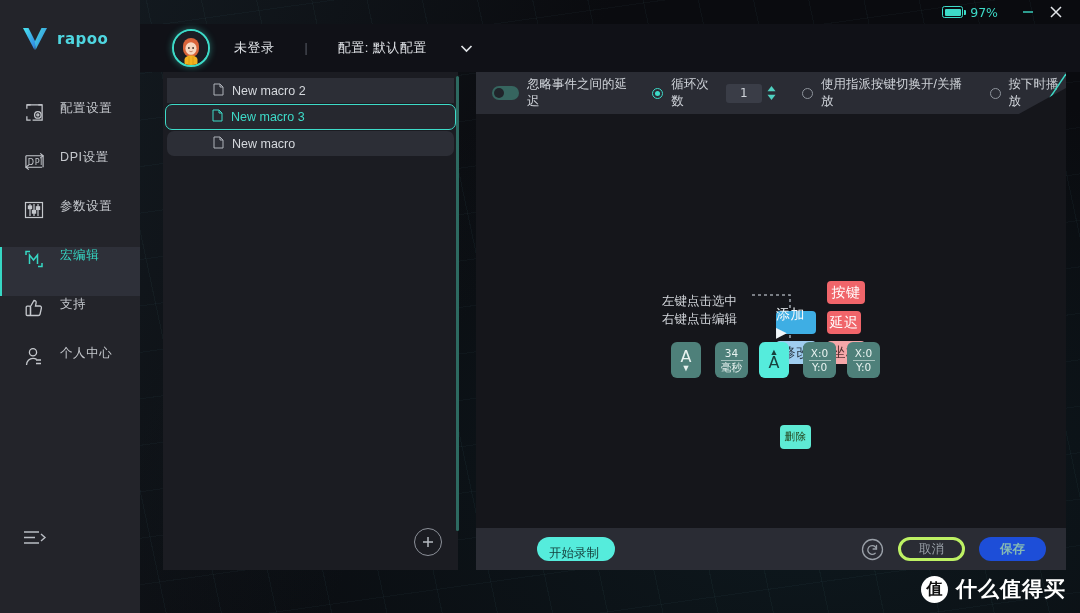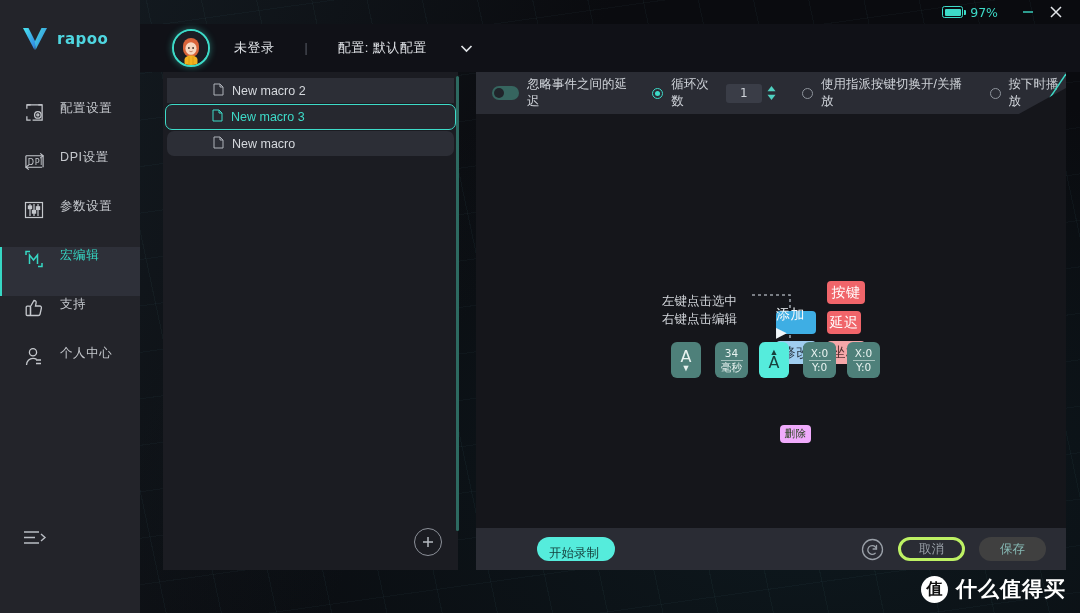--- a/index.html
+++ b/index.html
@@ -157,21 +157,21 @@
   .chip {
     position:absolute; border-radius:4px; font-size:14px;
     display:flex; align-items:center; justify-content:center; cursor:pointer;
     letter-spacing:.5px;
   }
   .chip.add   { left:300px; top:197px; width:40px; height:23px; background:#3eaee4; color:#f2f7fa; }
   .chip.mod   { left:300px; top:227px; width:40px; height:23px; background:#9fcdf0; color:#2c3a47; }
   .chip.key   { left:351px; top:167px; width:38px; height:23px; background:#f0656a; color:#fff; }
   .chip.delay { left:351px; top:197px; width:34px; height:23px; background:#f0656a; color:#fff; }
   .chip.coord { left:351px; top:227px; width:38px; height:23px; background:#f6a7a9; color:#5a3234; }
-  .chip.remove{ left:304px; top:311px; width:31px; height:18px; background:#f0abfc; color:#24421a; font-size:10.5px;text-align:center; }
+  .chip.remove{ left:304px; top:311px; width:31px; height:24px; background:#5eead4; color:#24421a; font-size:10.5px;text-align:center; }
 
   .card {
     position:absolute; width:30px; height:36px; border-radius:6px;
     background:#4e807a; display:flex; flex-direction:column;
     align-items:center; justify-content:center; cursor:pointer;
     color:#e8f2f0;
   }
   .card .big { font-size:16px; line-height:16px; font-family:"DejaVu Sans", sans-serif; }
   .card .arw { line-height:6px; font-size:9px; }
   .card.active { background:#55ecdc; color:#18423e; box-shadow:0 0 0 0 transparent; }
@@ -192,21 +192,21 @@
     display:flex; align-items:center; gap:8px; cursor:pointer;flex-direction:column;
   }
   .rec-btn .dot { width:5px; height:5px; border-radius:50%; background:#123330; }
   .ab-right { margin-left:auto; display:flex; align-items:center; gap:14px; padding-right:20px; }
   .reset-btn { width:23px; height:23px; cursor:pointer; }
   .btn {
     height:24px; width:67px; border-radius:12px; font-size:12.5px;
     display:flex; align-items:center; justify-content:center; cursor:pointer;
   }
   .btn.cancel { border:3px solid #bef264; color:#9aa0a8; background:transparent; }
-  .btn.save   { background:#404040; color:#86b9b4; }
+  .btn.save   { background:#1d4ed8; color:#86b9b4;font-weight:bold; }
 
   
   .watermark {
     position:absolute; right:14px; bottom:10px; display:flex; align-items:center; gap:8px; z-index:8;
   }
   .wm-badge {
     width:27px; height:27px; border-radius:50%; background:#fff; color:#111;
     display:flex; align-items:center; justify-content:center; font-size:16px; font-weight:700;
   }
   .wm-text { color:#fff; font-size:21px; font-weight:700; letter-spacing:1px; }

